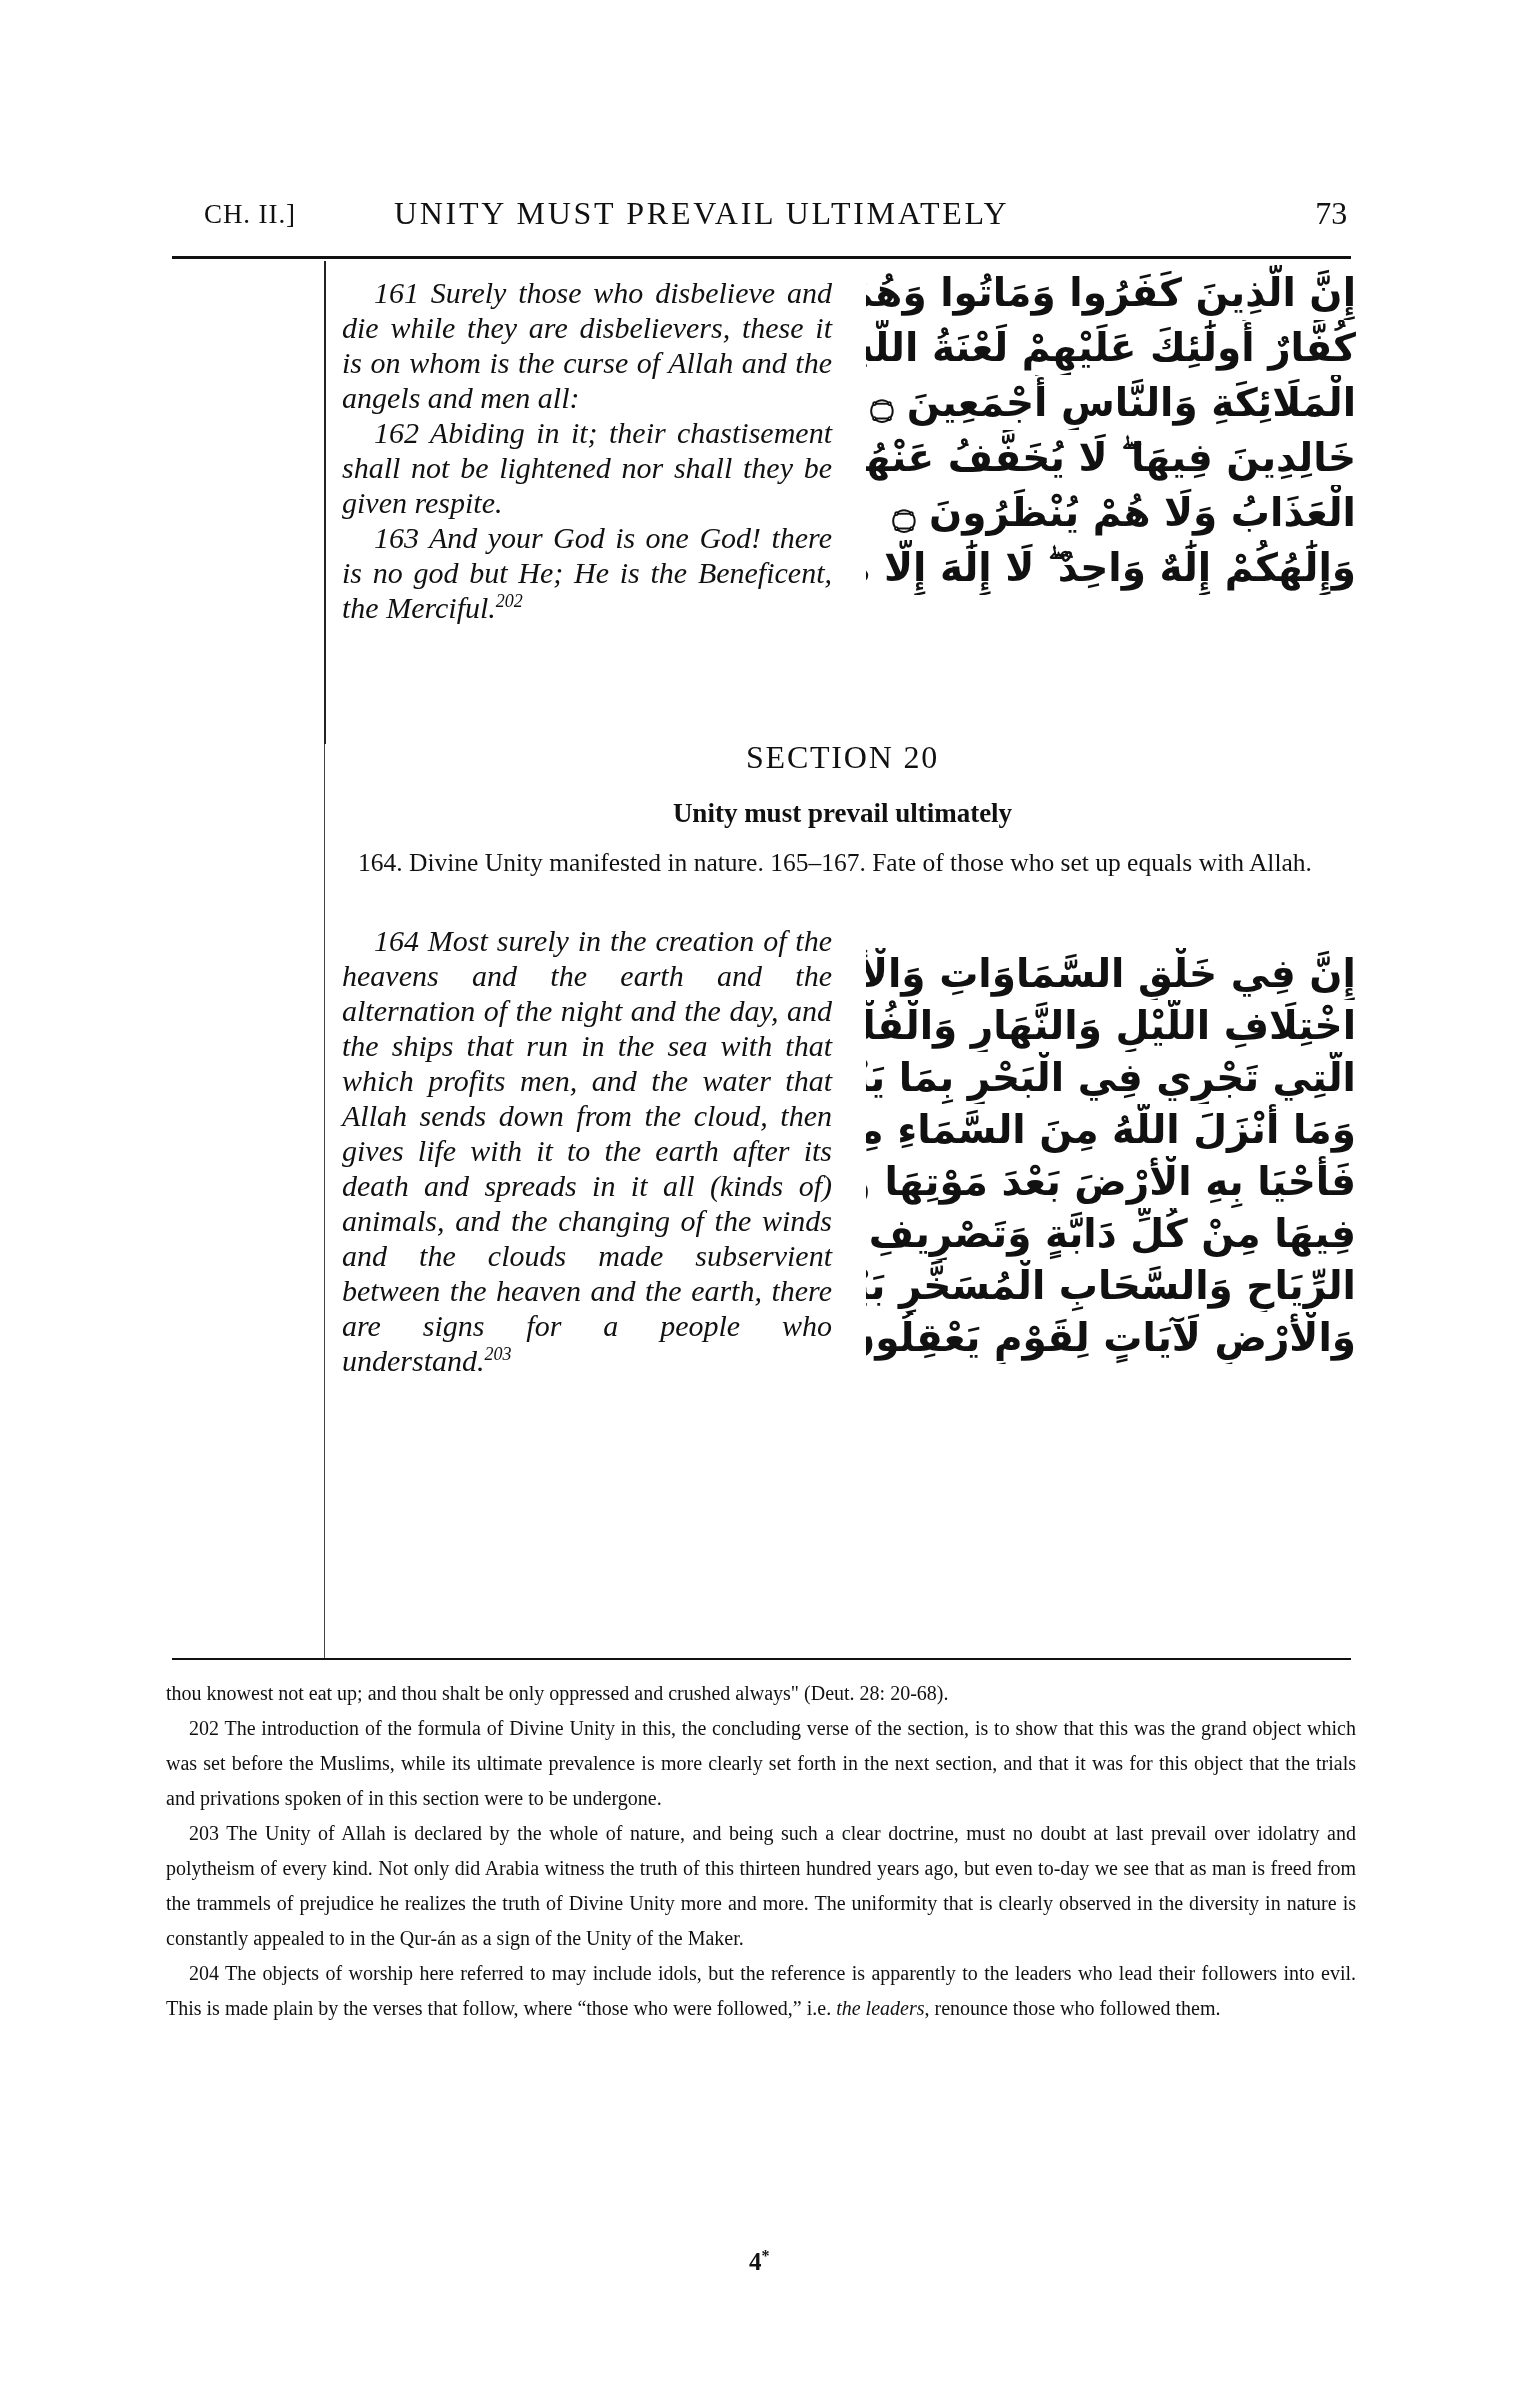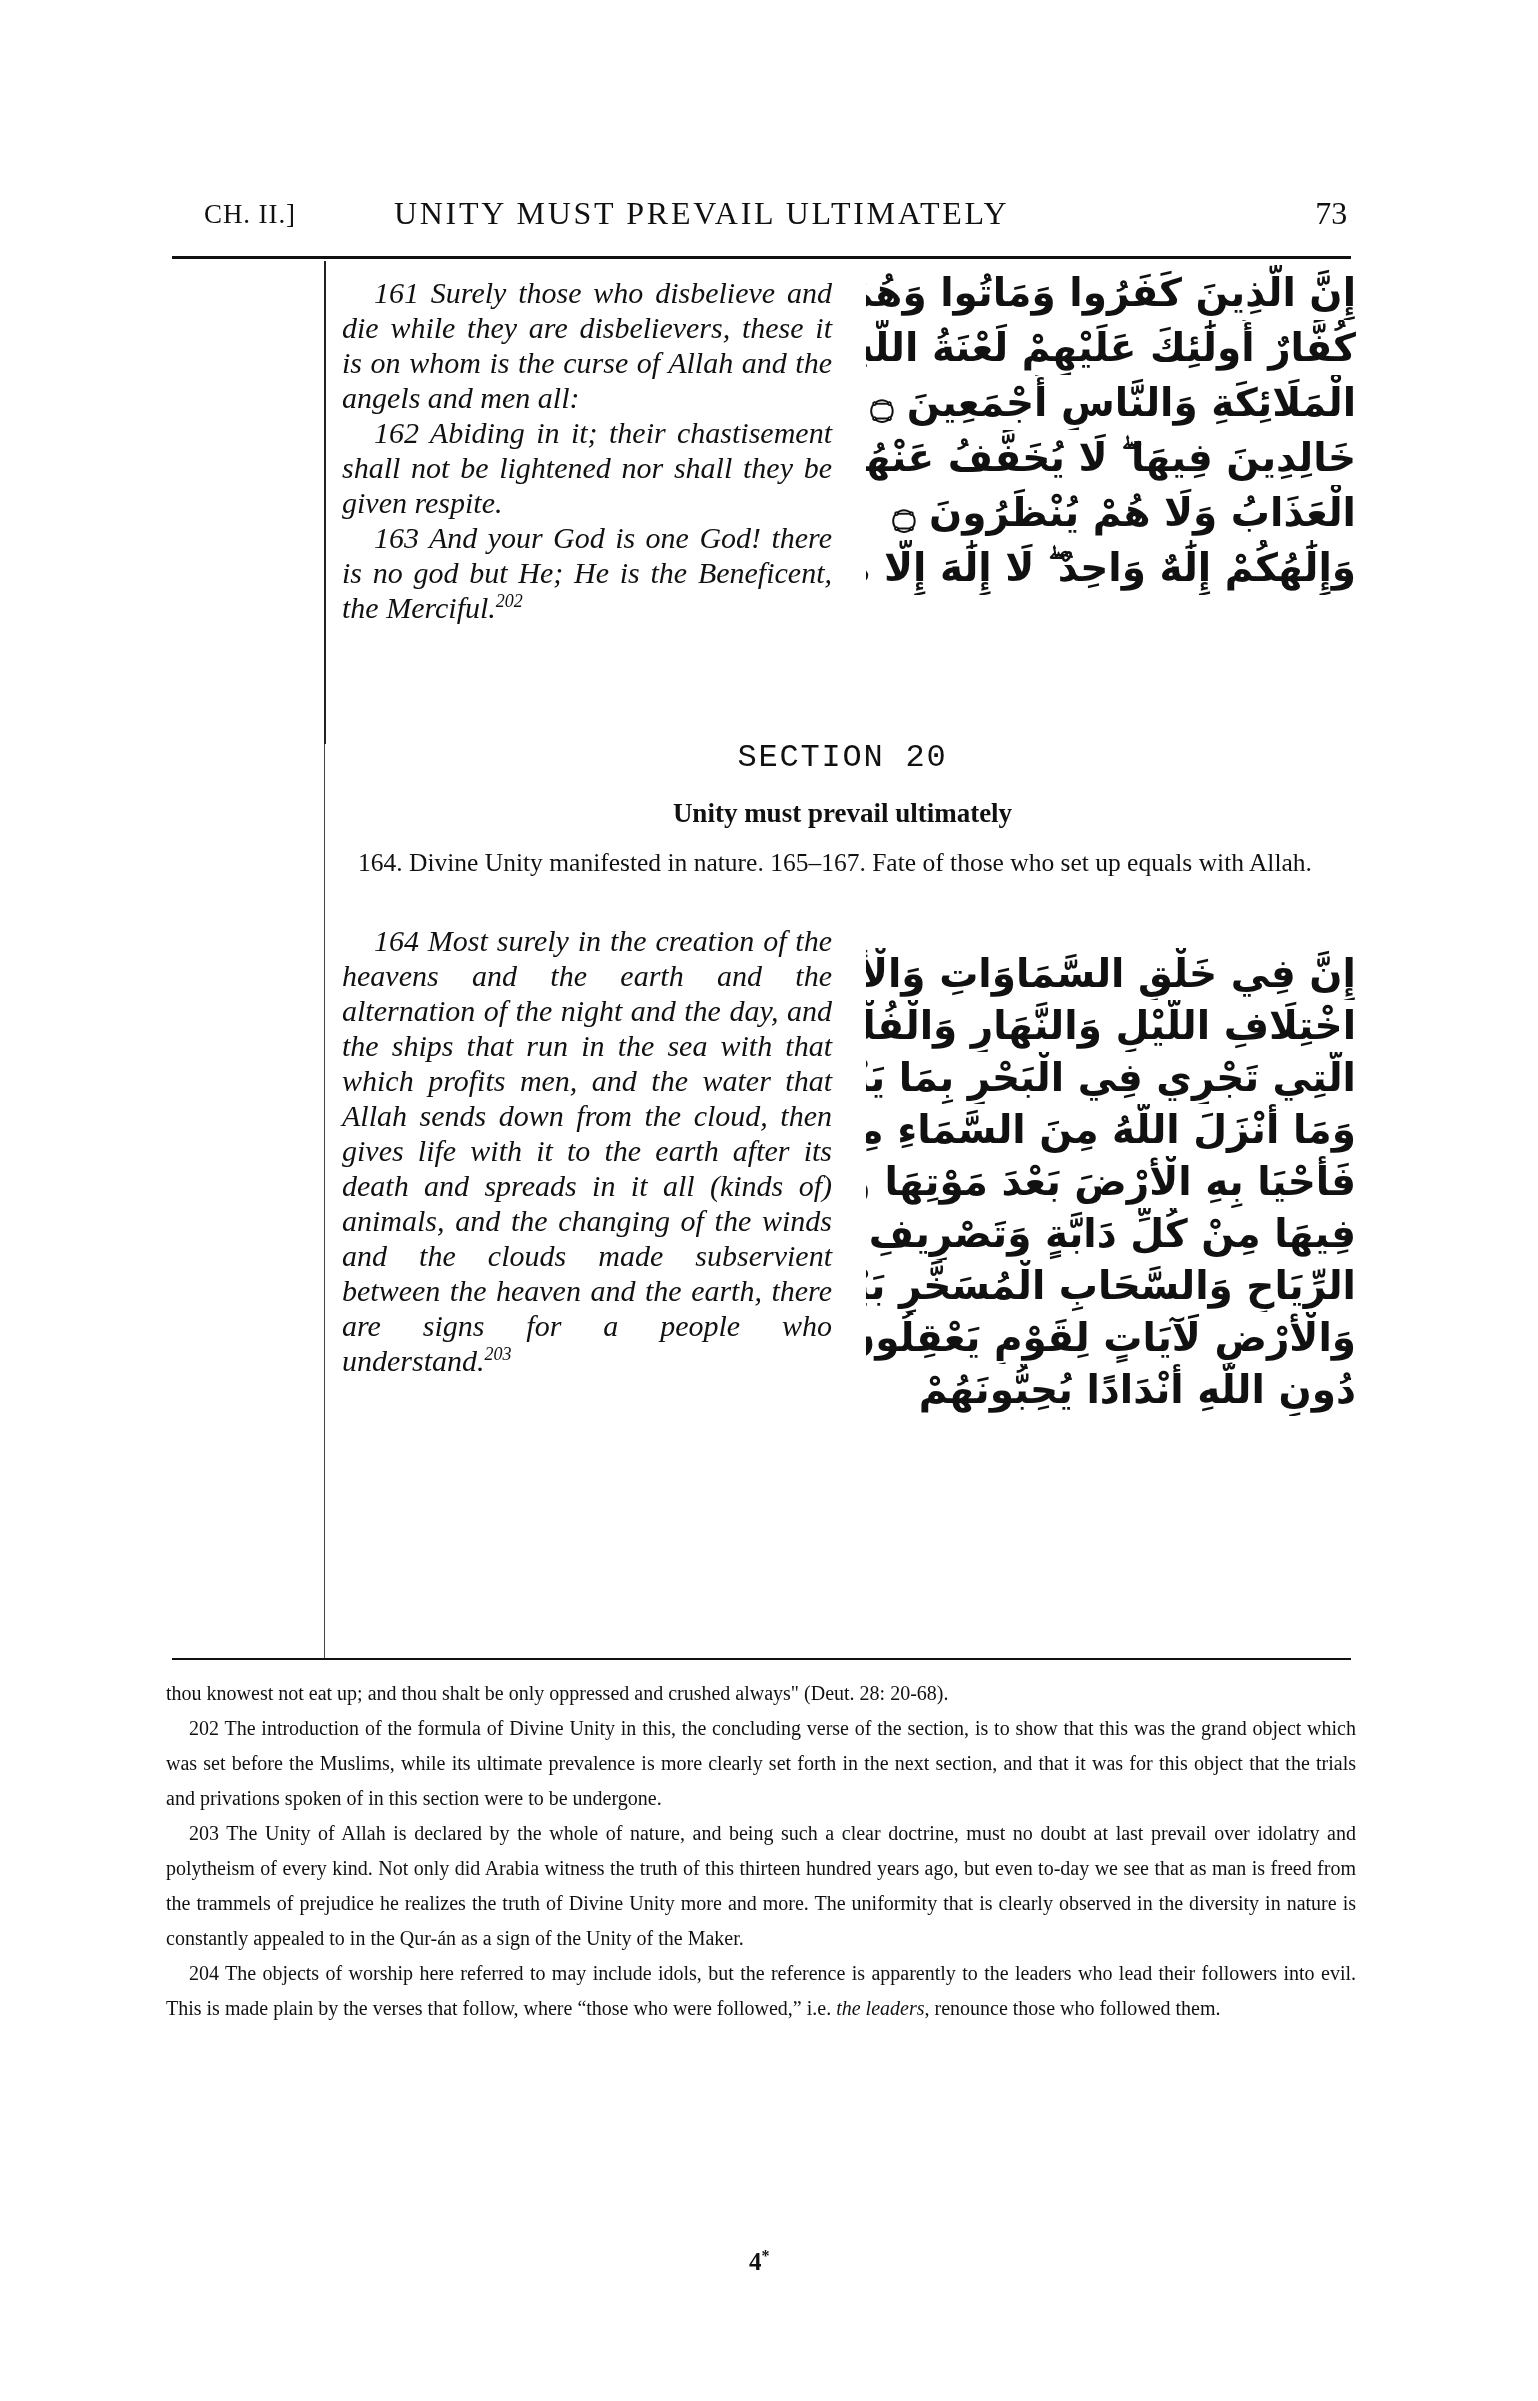--- a/index.html
+++ b/index.html
@@ -31,21 +31,21 @@
     .col-ar {
       position: absolute; left: 866px; width: 490px; direction: rtl;
       font-family: "DejaVu Sans", sans-serif; font-size: 39px; line-height: 55px;
       text-align: justify; font-weight: bold; color: #111;
     }
     .col-ar.block1 { top: 265px; }
     .col-ar.block2 { top: 948px; line-height: 52px; }
     .ar-line { display: block; white-space: nowrap; text-align: right; overflow: hidden; }
     .section-title {
       position: absolute; top: 739px; left: 324px; width: 1037px; text-align: center;
-      font-family: Liberation Mono, monospace; font-size: 32px; letter-spacing: 1.8px;
+      font-family: Liberation Serif, serif; font-size: 32px; letter-spacing: 1.8px;
     }
     .section-sub {
       position: absolute; top: 798px; left: 324px; width: 1037px; text-align: center;
       font-family: "Liberation Serif", serif; font-weight: bold; font-size: 27px;
     }
     .summary {
       position: absolute; top: 848px; left: 333px; width: 1029px;
       font-family: "Liberation Serif", serif; font-size: 25.5px; line-height: 29.5px;
       text-indent: 25px; text-align: justify;
     }
@@ -101,21 +101,20 @@
 
 <div class="col-ar block2">
   <span class="ar-line">إِنَّ فِي خَلْقِ السَّمَاوَاتِ وَالْأَرْضِ وَ</span>
   <span class="ar-line">اخْتِلَافِ اللَّيْلِ وَالنَّهَارِ وَالْفُلْكِ</span>
   <span class="ar-line">الَّتِي تَجْرِي فِي الْبَحْرِ بِمَا يَنْفَعُ النَّاسَ</span>
   <span class="ar-line">وَمَا أَنْزَلَ اللَّهُ مِنَ السَّمَاءِ مِنْ مَاءٍ</span>
   <span class="ar-line">فَأَحْيَا بِهِ الْأَرْضَ بَعْدَ مَوْتِهَا وَبَثَّ</span>
   <span class="ar-line">فِيهَا مِنْ كُلِّ دَابَّةٍ وَتَصْرِيفِ</span>
   <span class="ar-line">الرِّيَاحِ وَالسَّحَابِ الْمُسَخَّرِ بَيْنَ السَّمَاءِ</span>
   <span class="ar-line">وَالْأَرْضِ لَآيَاتٍ لِقَوْمٍ يَعْقِلُونَ ۝</span>
-  <span class="ar-line">دُونِ اللَّهِ أَنْدَادًا يُحِبُّونَهُمْ</span>
 </div>
 
 <div class="rule mid"></div>
 
 <div class="notes">
   <p class="note">thou knowest not eat up; and thou shalt be only oppressed and crushed always" (Deut. 28: 20-68).</p>
   <p class="note indent">202 The introduction of the formula of Divine Unity in this, the concluding verse of the section, is to show that this was the grand object which was set before the Muslims, while its ultimate prevalence is more clearly set forth in the next section, and that it was for this object that the trials and privations spoken of in this section were to be undergone.</p>
   <p class="note indent">203 The Unity of Allah is declared by the whole of nature, and being such a clear doctrine, must no doubt at last prevail over idolatry and polytheism of every kind. Not only did Arabia witness the truth of this thirteen hundred years ago, but even to-day we see that as man is freed from the trammels of prejudice he realizes the truth of Divine Unity more and more. The uniformity that is clearly observed in the diversity in nature is constantly appealed to in the Qur-án as a sign of the Unity of the Maker.</p>
   <p class="note indent"><span>204 The objects of worship here referred to may include idols, but the reference is apparently to the leaders who lead their followers into evil. This is made plain by the verses that follow, where “those who were followed,” i.e. </span><em>the leaders</em><span>, renounce those who followed them.</span></p>
 </div>

